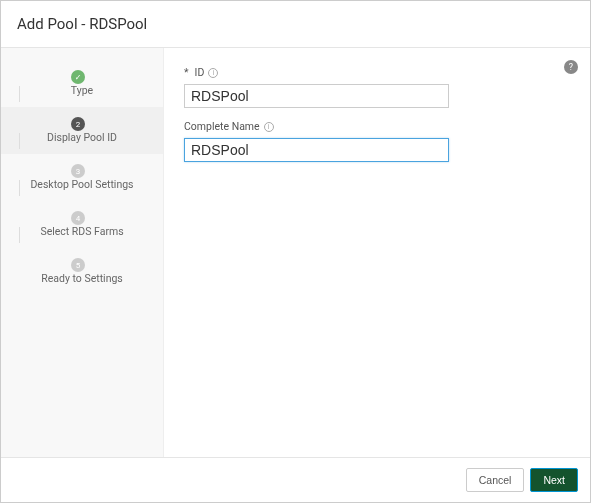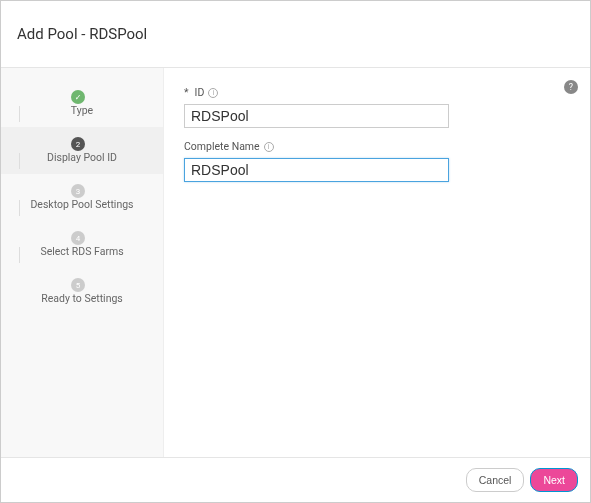--- a/index.html
+++ b/index.html
@@ -11,21 +11,21 @@
       font-family: -apple-system, BlinkMacSystemFont, "Segoe UI", Roboto, Helvetica, Arial, sans-serif;
       background: #fff;
       width: 591px;
       height: 503px;
       border: 1px solid #ccc;
       display: flex;
       flex-direction: column;
       position: relative;
     }
     .header {
-      padding: 24px 16px;
+      padding: 14px 16px;
       border-bottom: 1px solid #e5e5e5;
     }
     .header-title {
       font-size: 15px;
       color: #333;
       font-weight: 400;
     }
     .body {
       display: flex;
       flex: 1;
@@ -158,24 +158,24 @@
       gap: 6px;
     }
     .btn {
       height: 24px;
       padding: 0 12px;
       font-size: 10.5px;
       border: 1px solid #ccc;
       background: #fff;
       color: #555;
       cursor: pointer;
-      border-radius: 10px;
+      border-radius: 2px;
     }
     .btn-primary {
-      background: #ec4899;
+      background: #14532d;
       border-color: #0095d3;
       color: #fff;
     }
     .checkmark::before {
       content: "✓";
       font-size: 8px;
     }
   </style>
 </head>
 <body>

